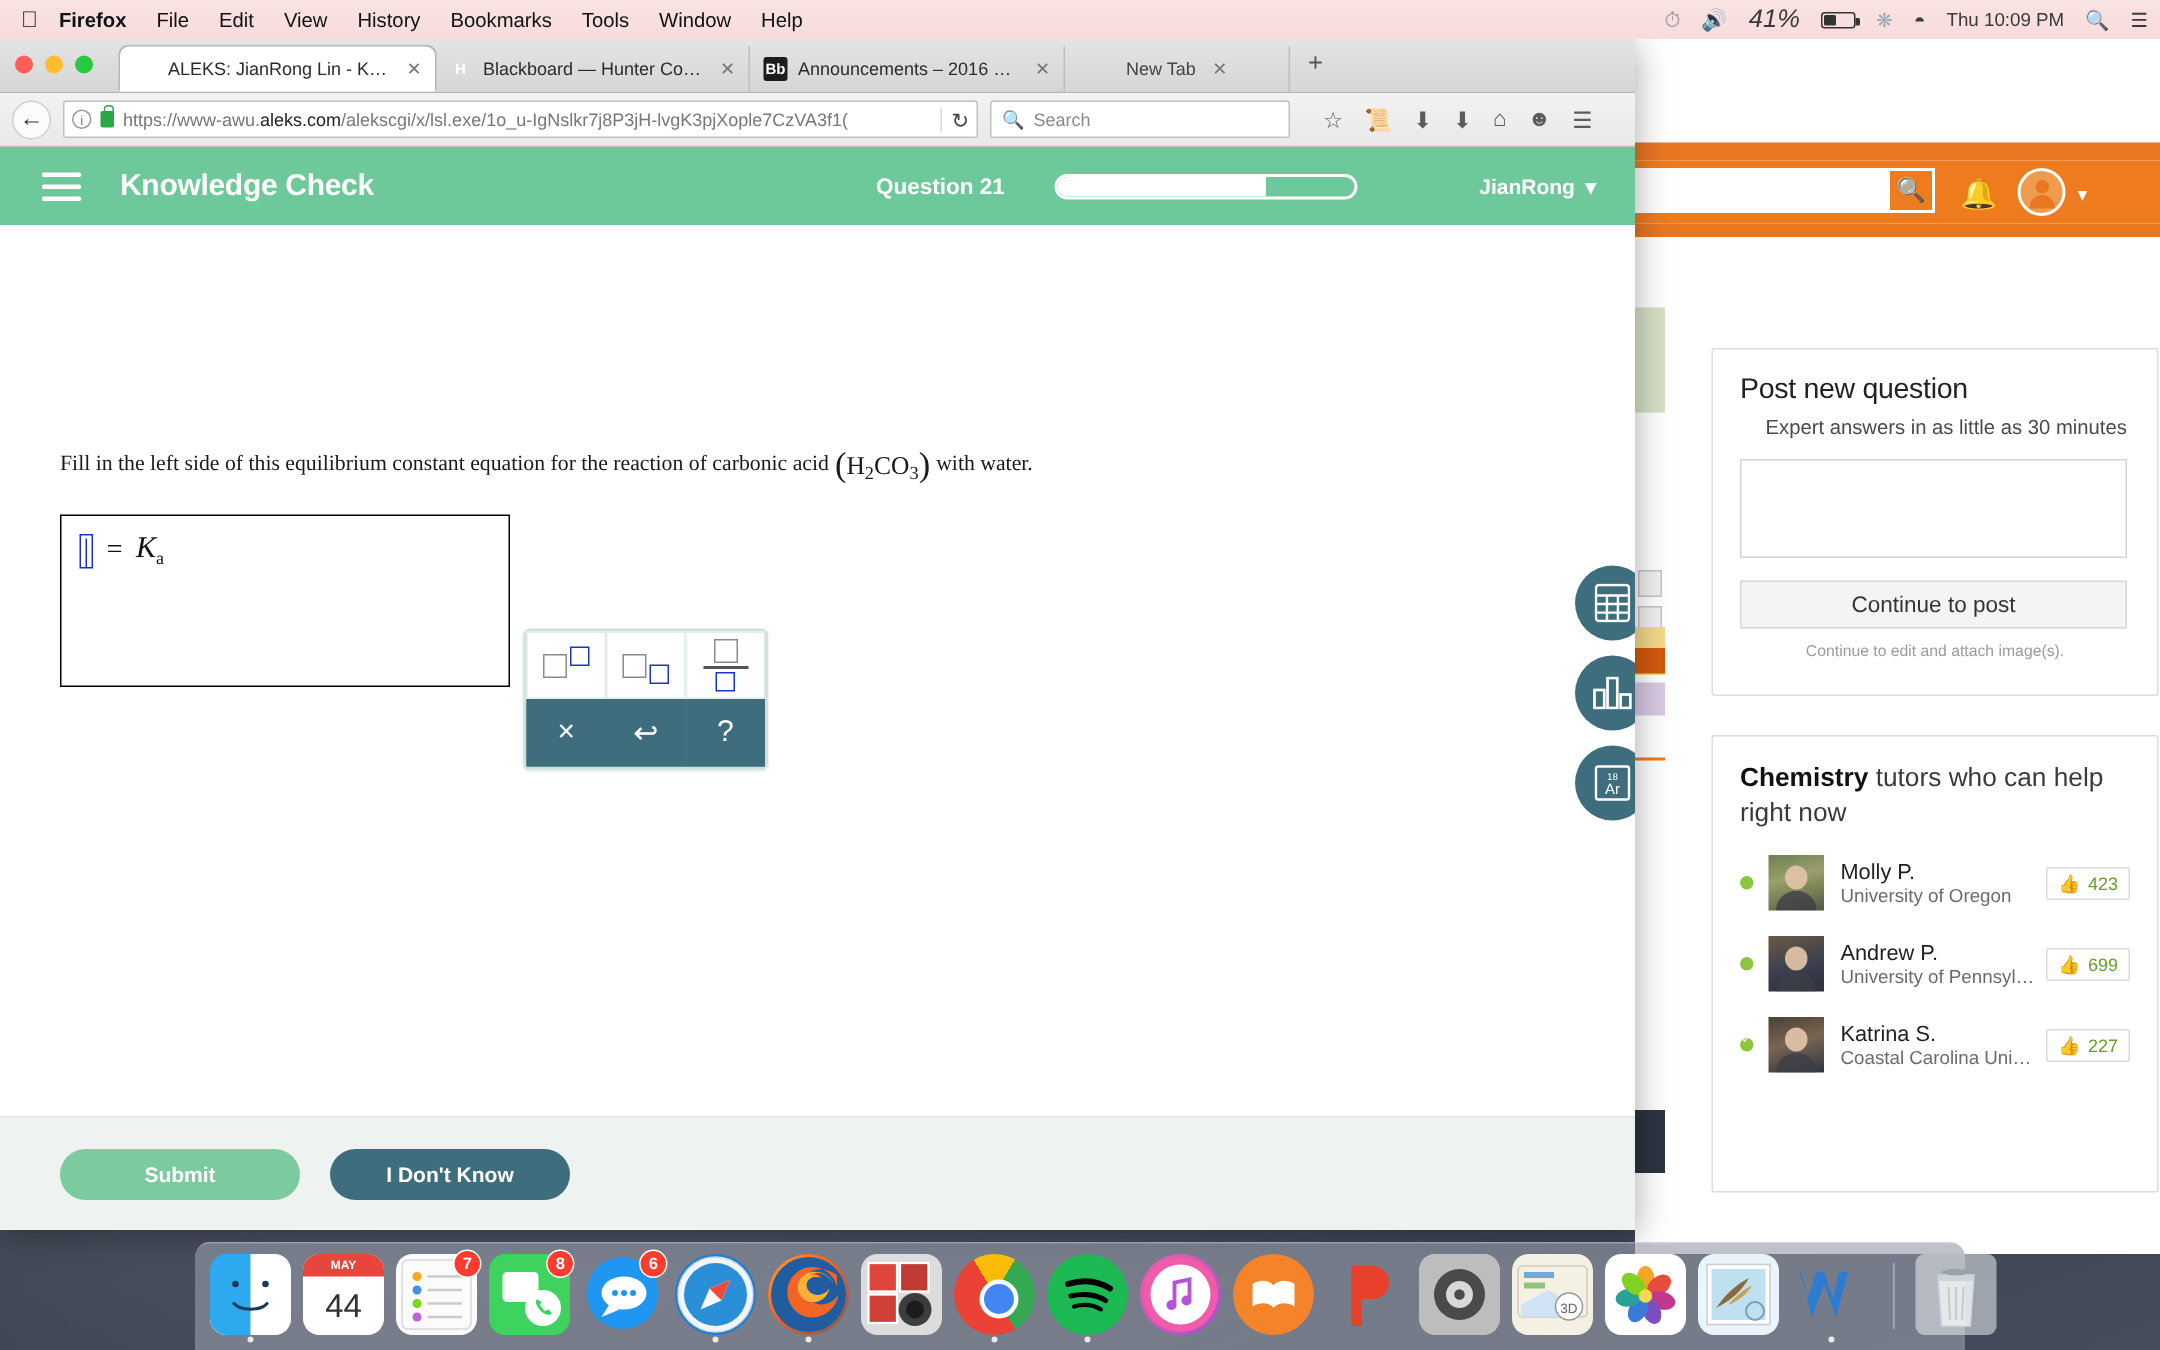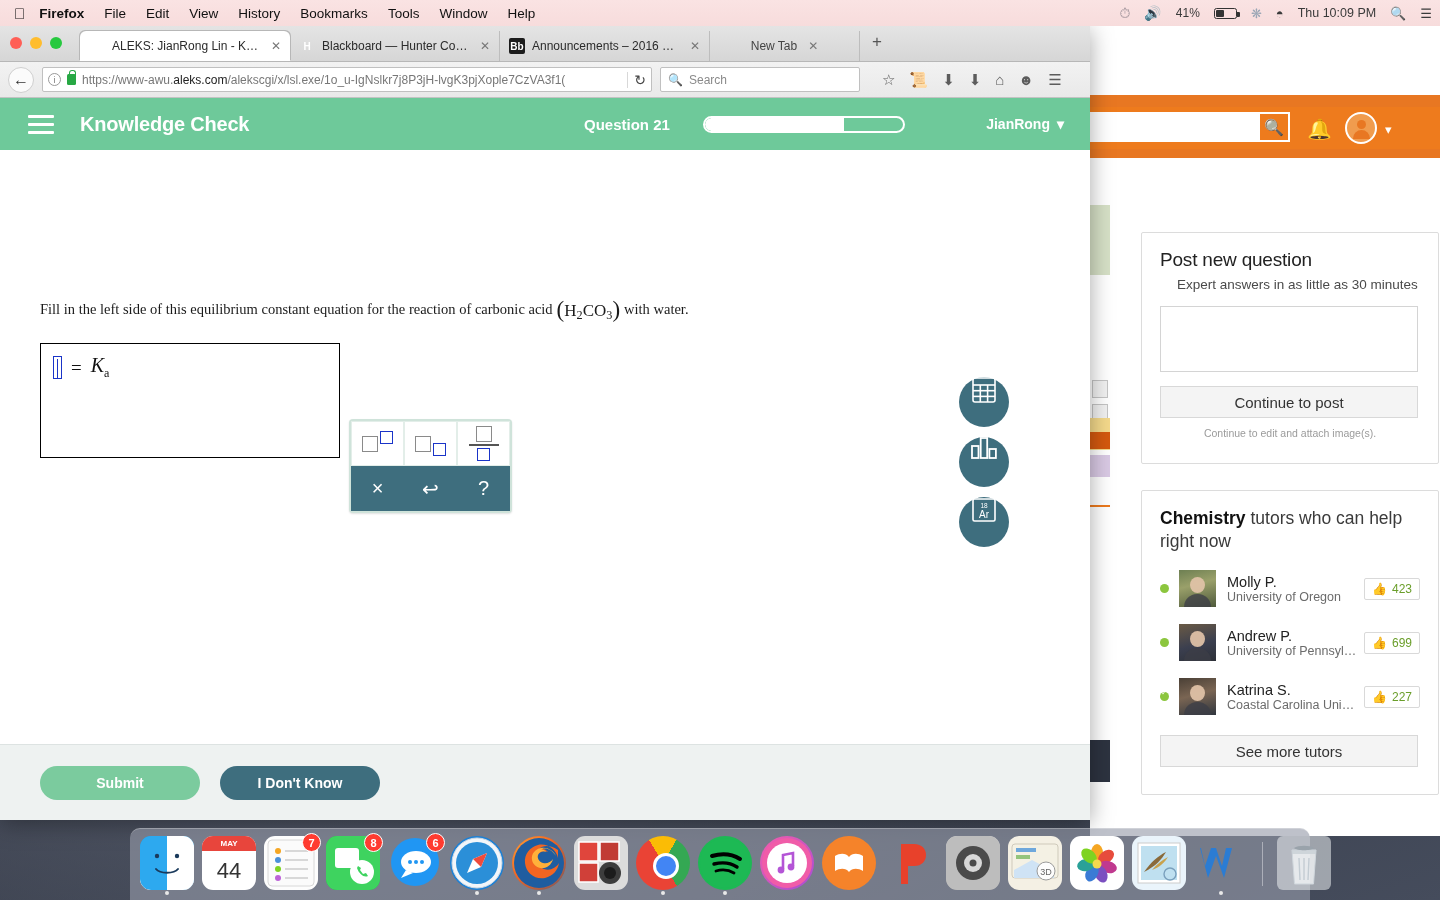--- a/index.html
+++ b/index.html
@@ -24,21 +24,21 @@
     position: absolute; top: 0; left: 0; width: 1440px; height: 26px;
     background: linear-gradient(180deg, #fae3e3 0%, #f7dcdc 100%);
     display: flex; align-items: center;
     font-size: 13.5px; color: #111;
     z-index: 60;
   }
   #menubar .apple { margin: 0 14px 0 14px; font-size: 15px; line-height: 1; }
   #menubar .mi { margin-right: 20px; white-space: nowrap; }
   #menubar .mi.bold { font-weight: bold; }
   #menubar .right { position: absolute; right: 8px; display: flex; align-items: center; gap: 14px; color: #3a3a3a; }
-  #menubar .right .battpct { font-size: 12px; }
+  #menubar .right .battpct { font-size: 17px; font-style: italic; }
   .batt-shell {
     display:inline-block; width: 23px; height: 11px; border: 1.4px solid #333;
     border-radius: 2.5px; position: relative; vertical-align: middle;
   }
   .batt-shell:after {
     content:""; position:absolute; right:-4px; top:3px; width:2.5px; height:5px;
     background:#333; border-radius:0 1px 1px 0;
   }
   .batt-fill { position:absolute; left:1px; top:1px; bottom:1px; width:40%; background:#333; border-radius:1px; }
   .bt { color:#9aa6b5; font-size: 13px; }
@@ -229,22 +229,22 @@
   .sq.blue { border-color:#1a34c8; width:13px; height:13px;}
   .sup-wrap { display:flex; align-items:flex-start; }
   .sup-wrap .sq.blue { margin-left:2px; margin-top:-5px; }
   .sub-wrap { display:flex; align-items:flex-end; }
   .sub-wrap .sq.blue { margin-left:2px; margin-bottom:-4px; }
   .frac { display:flex; flex-direction:column; align-items:center; gap:2px;}
   .frac .bar { width:30px; height:1.6px; background:#555; }
 
   
   .tool-circle {
-    position:absolute; left: 959px; width: 50px; height: 50px; border-radius:50%;
-    background:#3e6e7e; display:flex; align-items:flex-start; justify-content:center; cursor:pointer;
+    position:absolute; left: 1050px; width: 50px; height: 50px; border-radius:50%;
+    background:#3e6e7e; display:flex; align-items:center; justify-content:center; cursor:pointer;
   }
   #tool-calc { top: 227px; }
   #tool-chart { top: 287px; }
   #tool-ptable { top: 347px; }
 
   #aleks-footer {
     position:absolute; left:0; bottom:0; width:1090px; height: 76px; background:#eef2f1;
     border-top:1px solid #dde3e2; display:flex; align-items:center; padding-left: 40px; gap: 20px;
   }
   .btn-pill { border:none; border-radius: 22px; height: 34px; font-size: 14px; font-weight:bold; color:#fff;
@@ -394,21 +394,20 @@
     <span class="tutor-meta">
       <div class="tutor-name">Katrina S.</div>
       <div class="tutor-school">Coastal Carolina Uni…</div>
     </span>
     <span class="tutor-votes">
       <span>👍</span>
       <span>227</span>
     </span>
   </div>
 
-  <button id="see-more">See more tutors</button>
 </div>
 
 <div id="ffwin">
 
   <div id="tabstrip">
     <div class="trafficlights">
       <span class="tl r"></span>
       <span class="tl y"></span>
       <span class="tl g"></span>
     </div>

